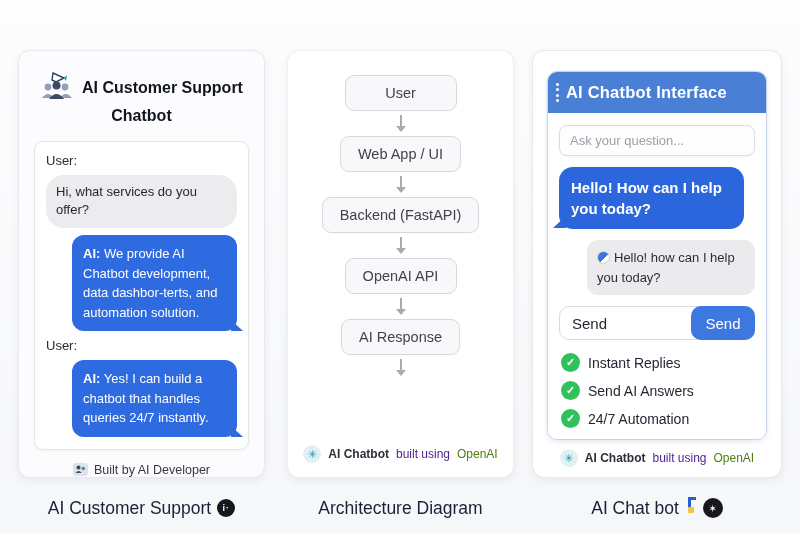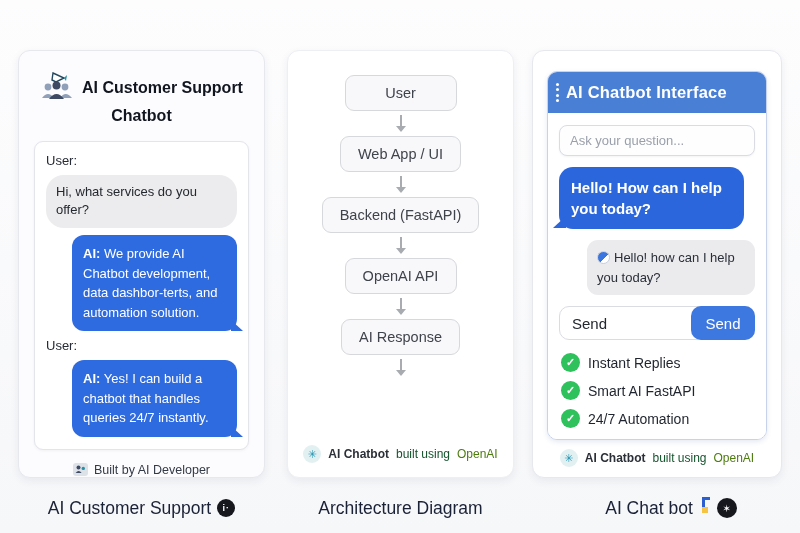--- a/index.html
+++ b/index.html
@@ -64,21 +64,21 @@
   .mid-footer {
     margin-top:auto; margin-bottom:14px; display:flex; align-items:center; gap:7px;
     font-size:12px;
   }
   .openai-dot {
     width:18px; height:18px; border-radius:50%; background:#e2f0f2;
     display:flex; align-items:center; justify-content:center;
     color:#2596b4; font-size:11px; line-height:1;
   }
   .ft-b1 { font-weight:600; color:#2b3038; }
-  .ft-b2 { color:#14532d; }
+  .ft-b2 { color:#4c1d95; }
   .ft-b3 { font-weight:400; color:#4d7c0f; }
   
   .card-right { left:532px; width:250px; }
   .chatbot-panel {
     margin:20px 14px 0; border:1px solid #c7d3ec; border-radius:10px;
     overflow:hidden; display:flex; flex-direction:column; flex:1;
     box-shadow:0 2px 5px rgba(40,70,140,.12);
   }
   .cb-header {
     background:#4a7fd6; height:41px; display:flex; align-items:center;
@@ -135,21 +135,21 @@
     padding:9px 0 10px; display:flex; align-items:center; justify-content:center;
     gap:7px; font-size:12px;
   }
   
   .caption {
     position:absolute; top:492px; height:32px; display:flex; align-items:center;
     justify-content:center; gap:6px; font-size:17.5px; color:#1b2136;
   }
   .cap-left { left:18px; width:247px; }
   .cap-mid { left:287px; width:227px; }
-  .cap-right { left:546px; width:250px; }
+  .cap-right { left:532px; width:250px; }
   .cap-badge {
     width:18px; height:18px; border-radius:50%; background:#16181d; color:#ffffff;
     font-size:9px; font-weight:700; display:flex; align-items:center;
     justify-content:center; letter-spacing:1px;
   }
   .chatbot-badge {
     width:20px; height:20px; border-radius:50%; background:#16181d; color:#ffffff;
     font-size:10px; display:flex; align-items:center; justify-content:center;
   }
 </style>
@@ -261,21 +261,21 @@
         <input class="send-field" type="text" value="Send" style="">
         <button class="send-btn">Send</button>
       </div>
       <div class="features">
         <div class="feature">
           <span class="check-circle">✓</span>
           <span>Instant Replies</span>
         </div>
         <div class="feature">
           <span class="check-circle">✓</span>
-          <span>Smart AI FastAPI</span>
+          <span>Send AI Answers</span>
         </div>
         <div class="feature">
           <span class="check-circle">✓</span>
           <span>24/7 Automation</span>
         </div>
       </div>
     </div>
     <div class="cb-bottombar"></div>
   </div>
   <div class="rc-footer">

